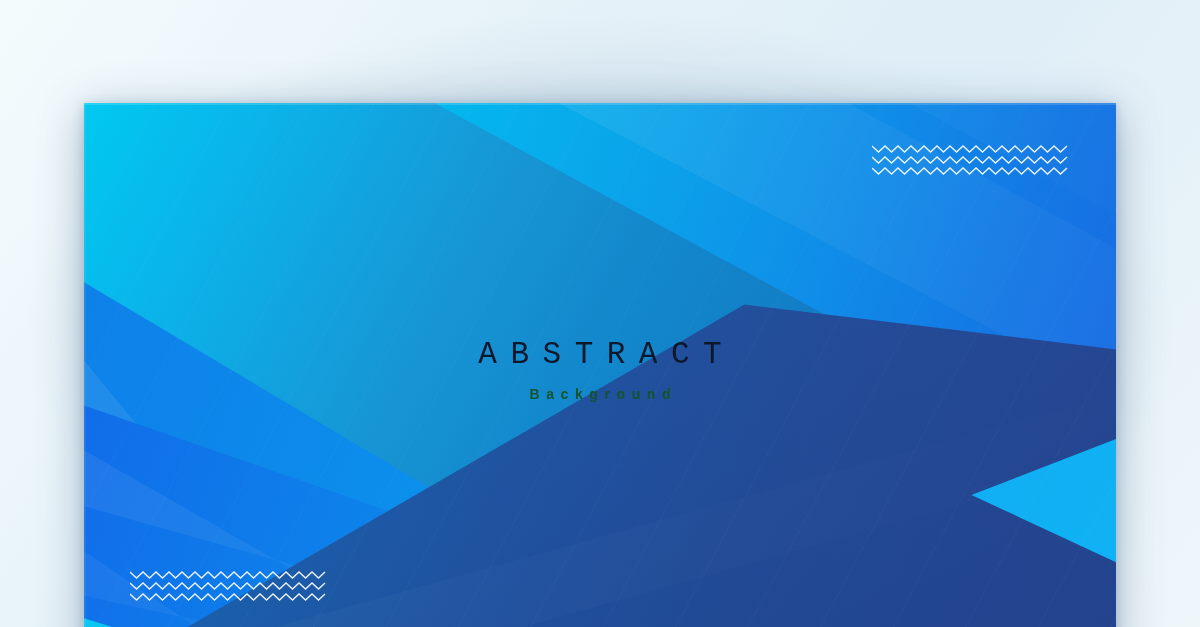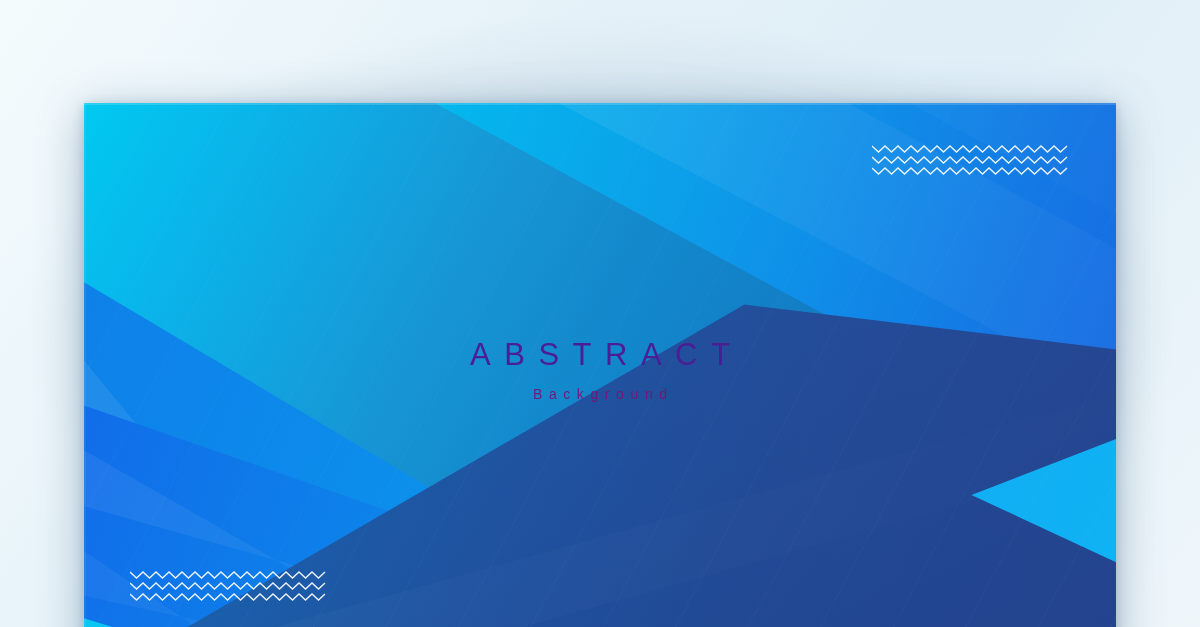--- a/index.html
+++ b/index.html
@@ -212,34 +212,34 @@
   #title-block {
     position: absolute;
     left: 0;
     top: 236px;
     width: 100%;
     text-align: center;
     pointer-events: none;
   }
   #headline {
     display: block;
-    color: #4c1d95;
+    color: #0f172a;
     font-size: 31px;
     font-weight: 300;
     letter-spacing: 13.5px;
     line-height: 1;
     text-indent: 13.5px;
-    font-family: Liberation Sans, sans-serif;
+    font-family: Liberation Mono, monospace;
   }
   #subhead {
     display: block;
     margin-top: 17px;
-    color: #701a75;
+    color: #14532d;
     font-size: 14px;
-    font-weight: 400;
+    font-weight: 700;
     letter-spacing: 6.6px;
     line-height: 1;
     text-indent: 6.6px;
     font-family: "Liberation Sans", sans-serif;
   }
 
   
   .zigzag {
     position: absolute;
   }

